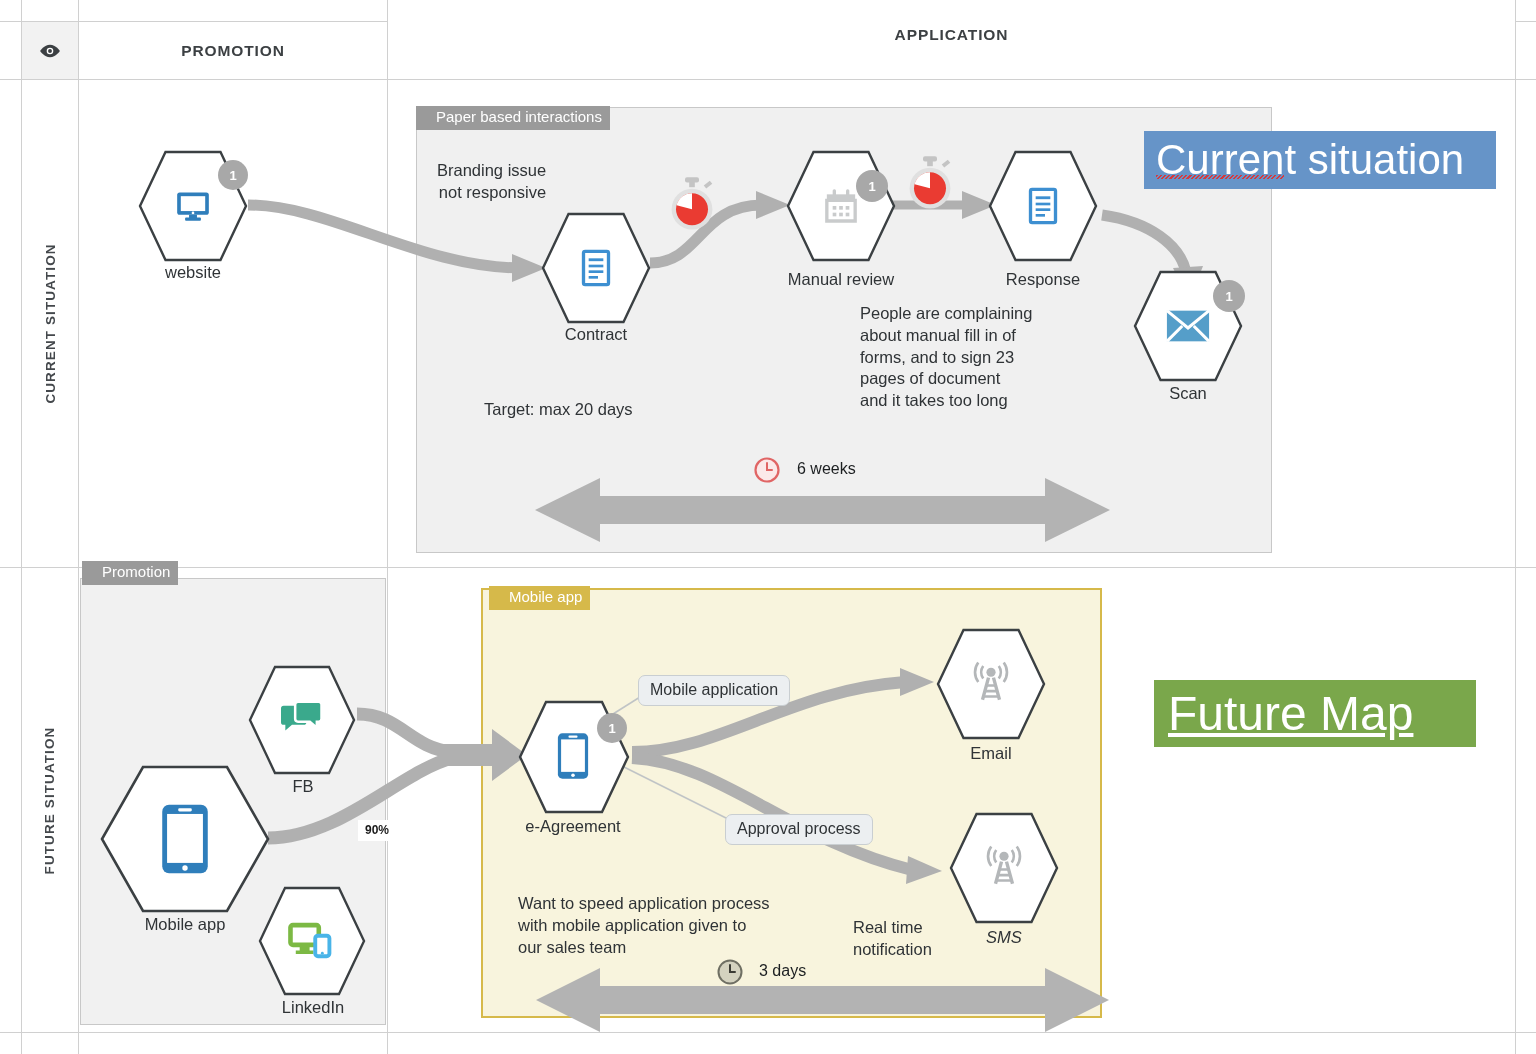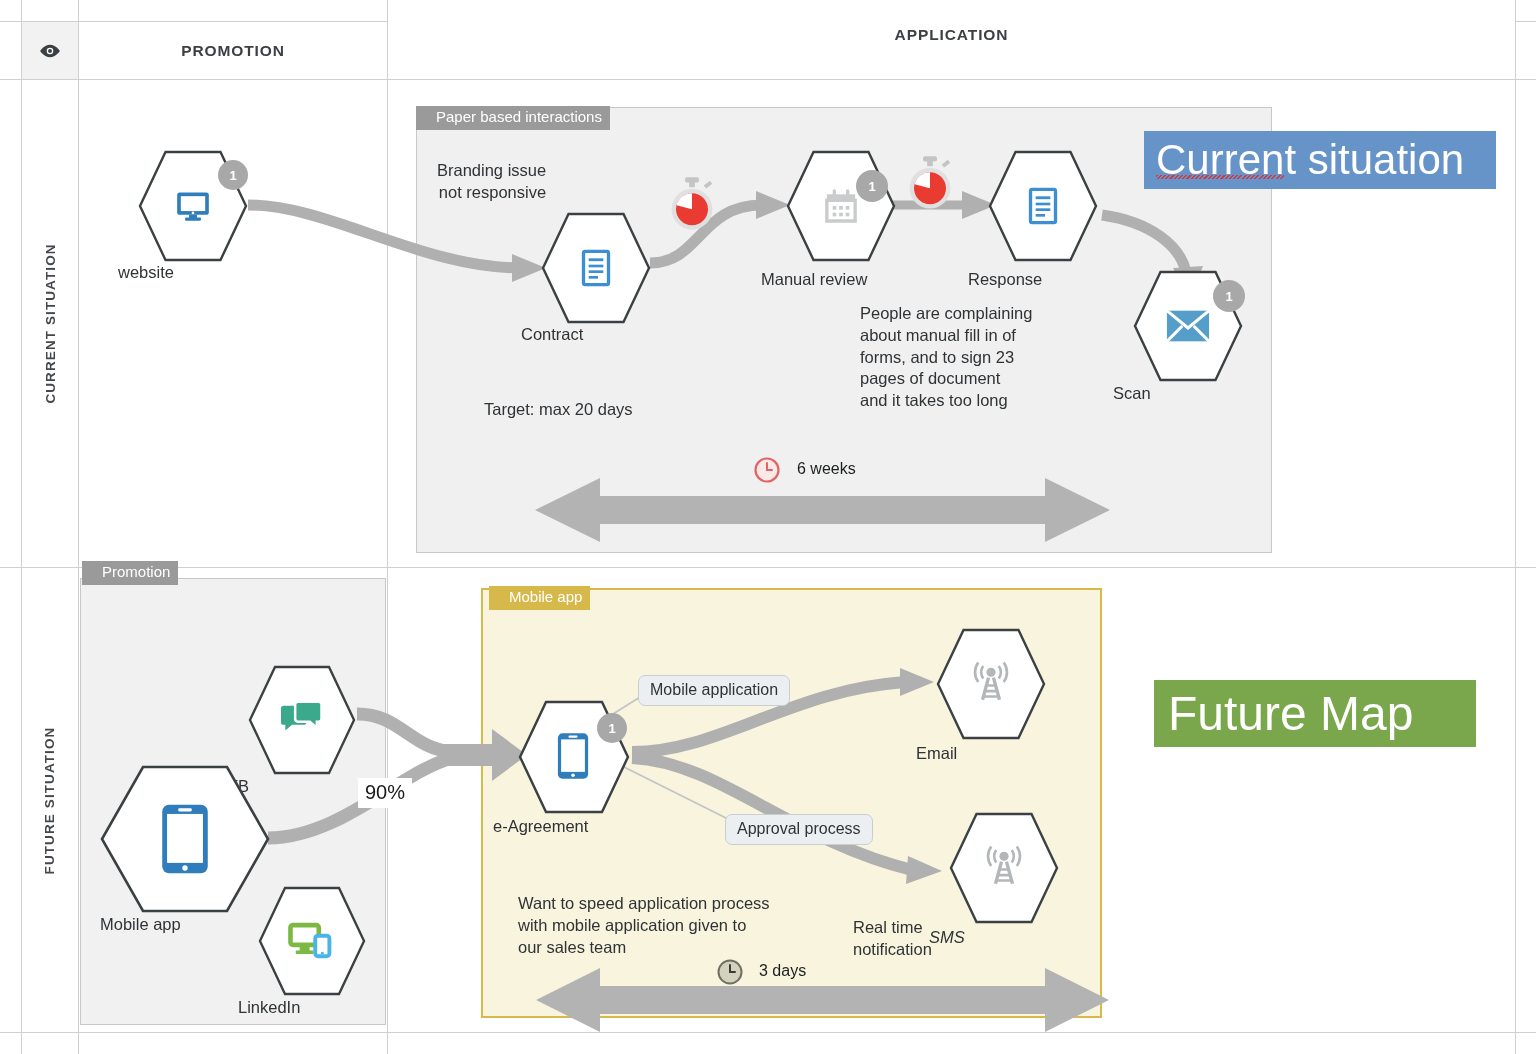--- a/index.html
+++ b/index.html
@@ -67,20 +67,21 @@
     line-height: 1.25;
   }
   .tab-grey { background: #9a9a9a; }
   .tab-gold { background: #d6b94a; }
 
   
   .hex { position: absolute; }
   .hex svg { display: block; overflow: visible; }
   .hex-label {
     position: absolute;
+    text-align: center;
     font-size: 16.5px;
     color: #2f3336;
     white-space: nowrap;
     line-height: 1.2;
   }
   .badge {
     position: absolute;
     border-radius: 50%;
     background: #a8a8a8;
     color: #ffffff;
@@ -106,36 +107,37 @@
     font-size: 16px;
     color: #2f3336;
     padding: 5px 11px 6px 11px;
     white-space: nowrap;
   }
 
   
   .valtag {
     position: absolute;
     background: #ffffff;
-    font-size: 20px; font-weight: normal;
+    font-size: 12px; font-weight: bold;
     color: #1a1a1a;
     padding: 3px 7px 4px 7px;
     white-space: nowrap;
+    margin-top: 42px;
   }
 
   
   .banner {
     position: absolute;
     color: #ffffff;
     white-space: nowrap;
     line-height: 1;
     display: flex; align-items: center;
   }
   .banner-blue { background: #6694c8; }
-  .banner-green { background: #7aa74b; }
+  .banner-green { background: #7aa74b; text-decoration: underline; }
 
   
   .squiggle {
     position: absolute;
     height: 4px;
     background-image: repeating-linear-gradient(135deg,
         #e03030 0 1.5px, transparent 1.5px 3px);
     opacity: .9;
   }
 

